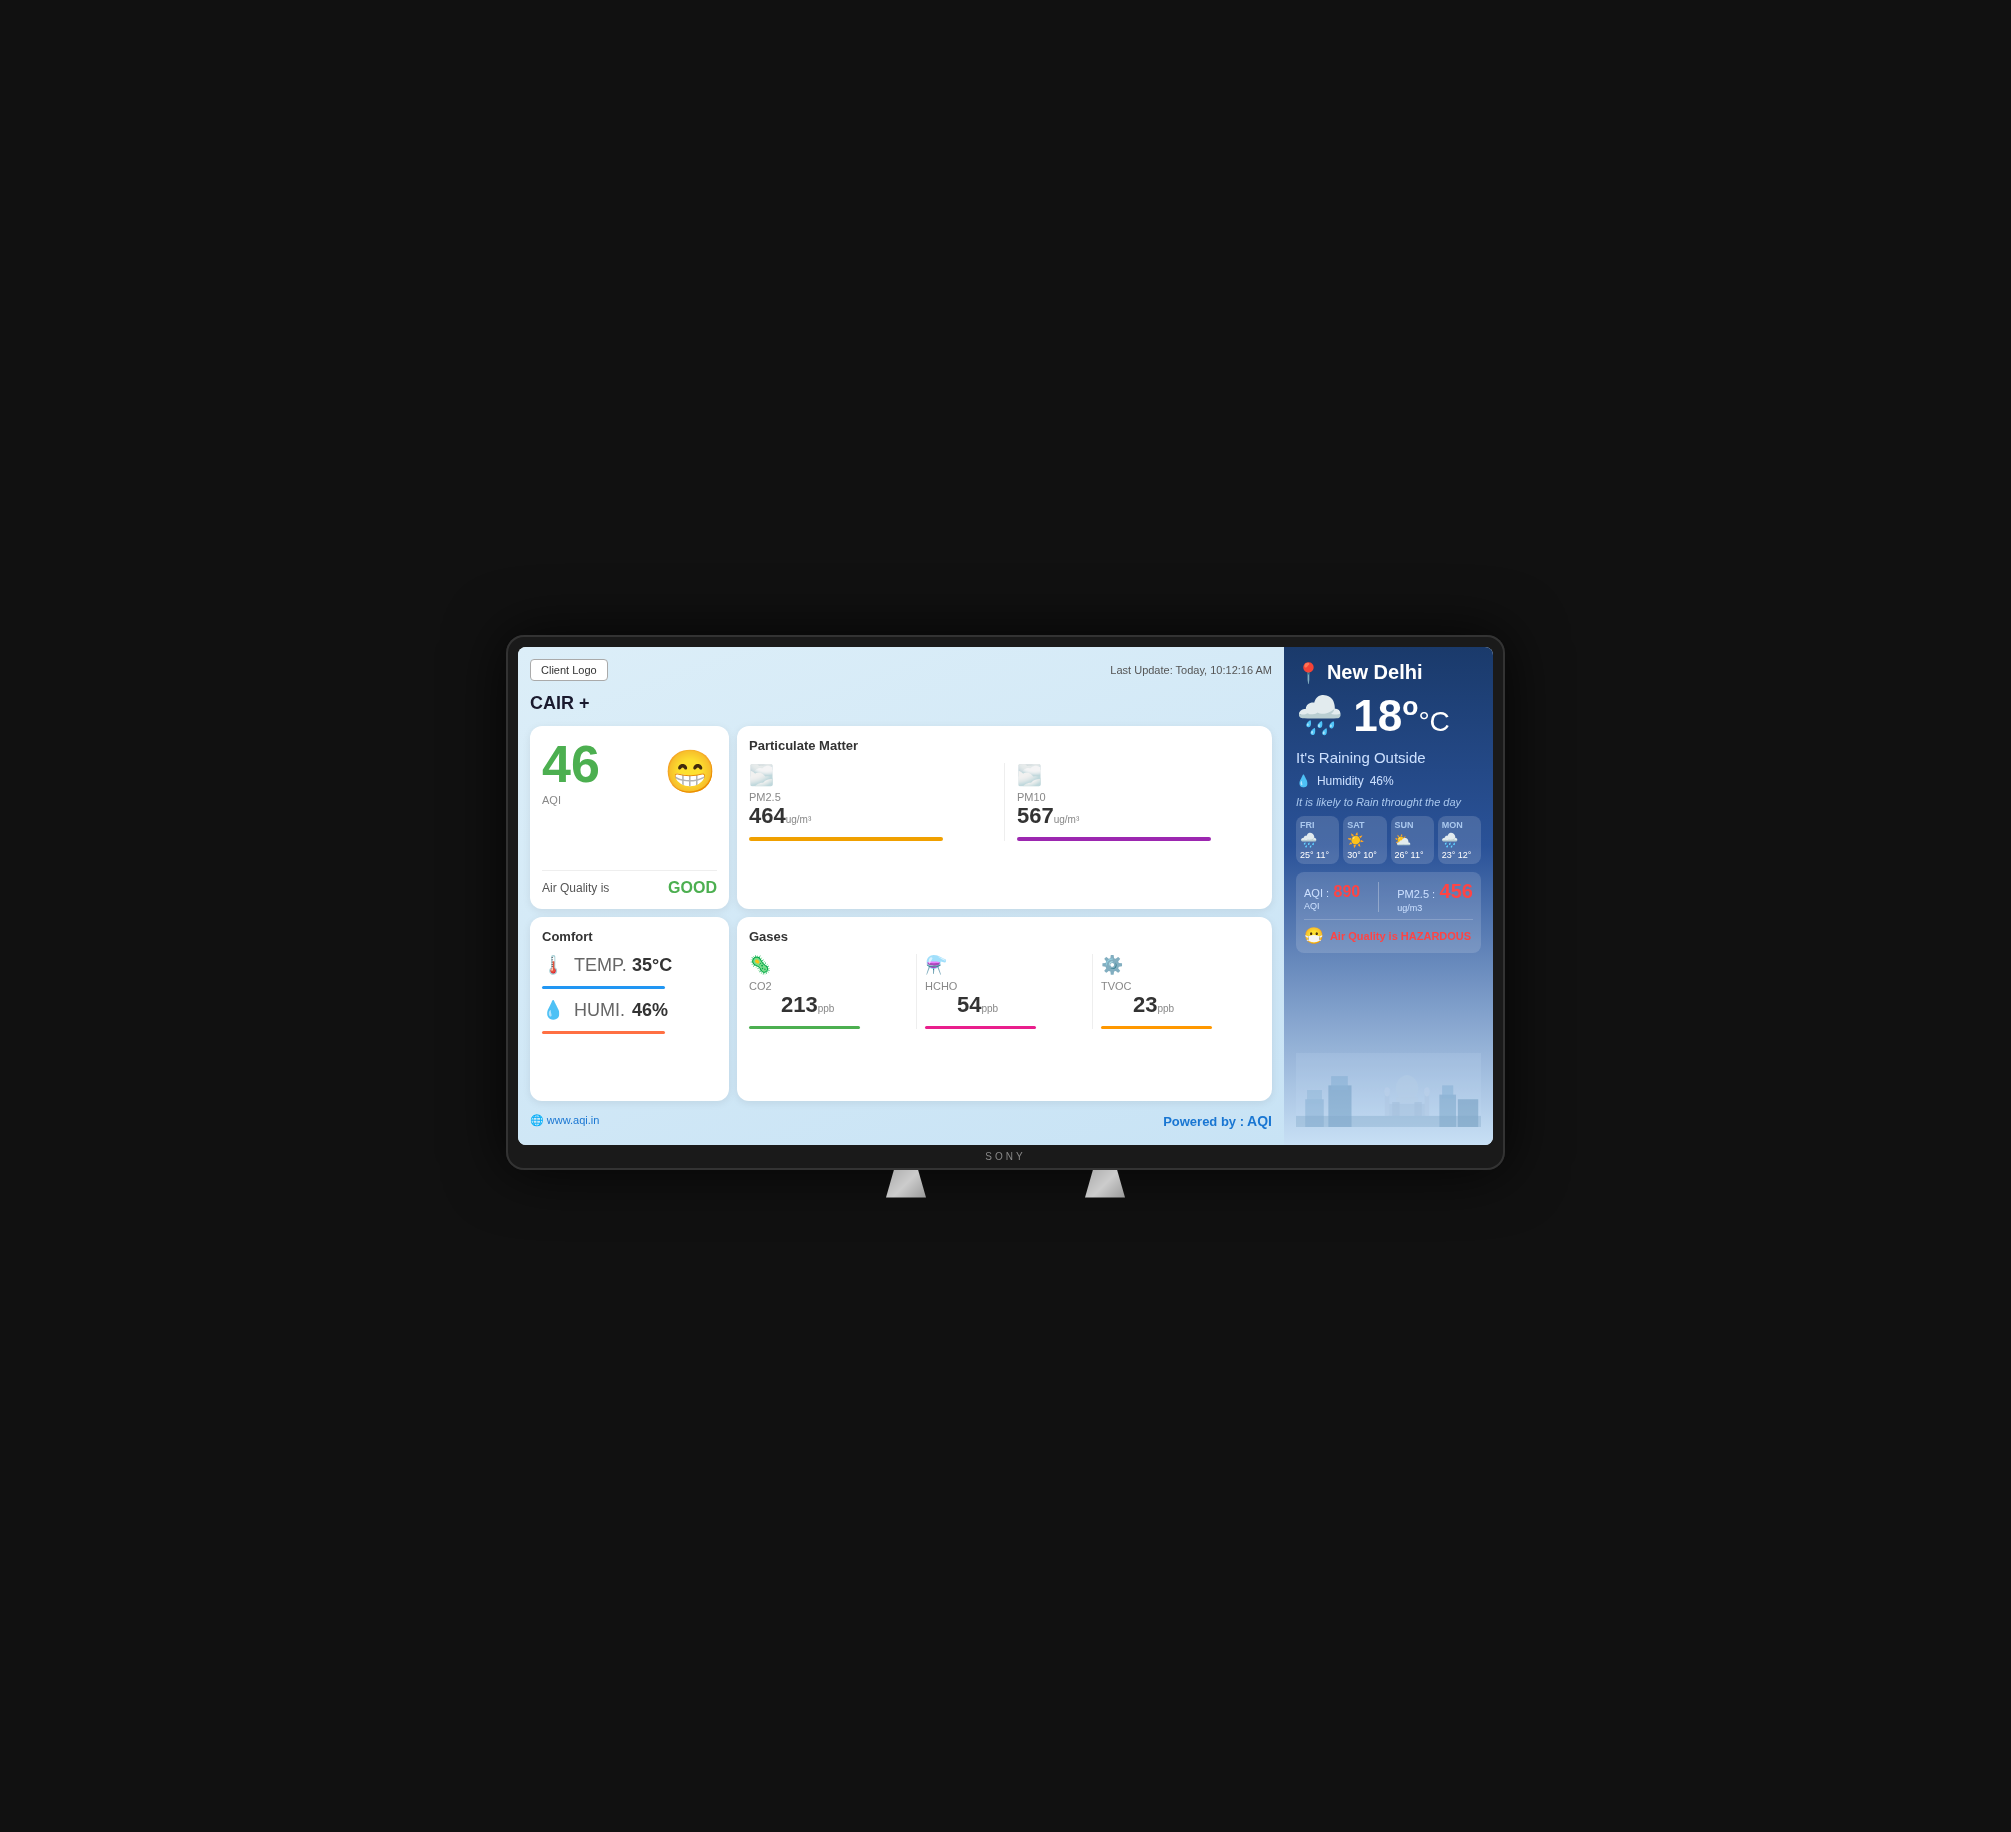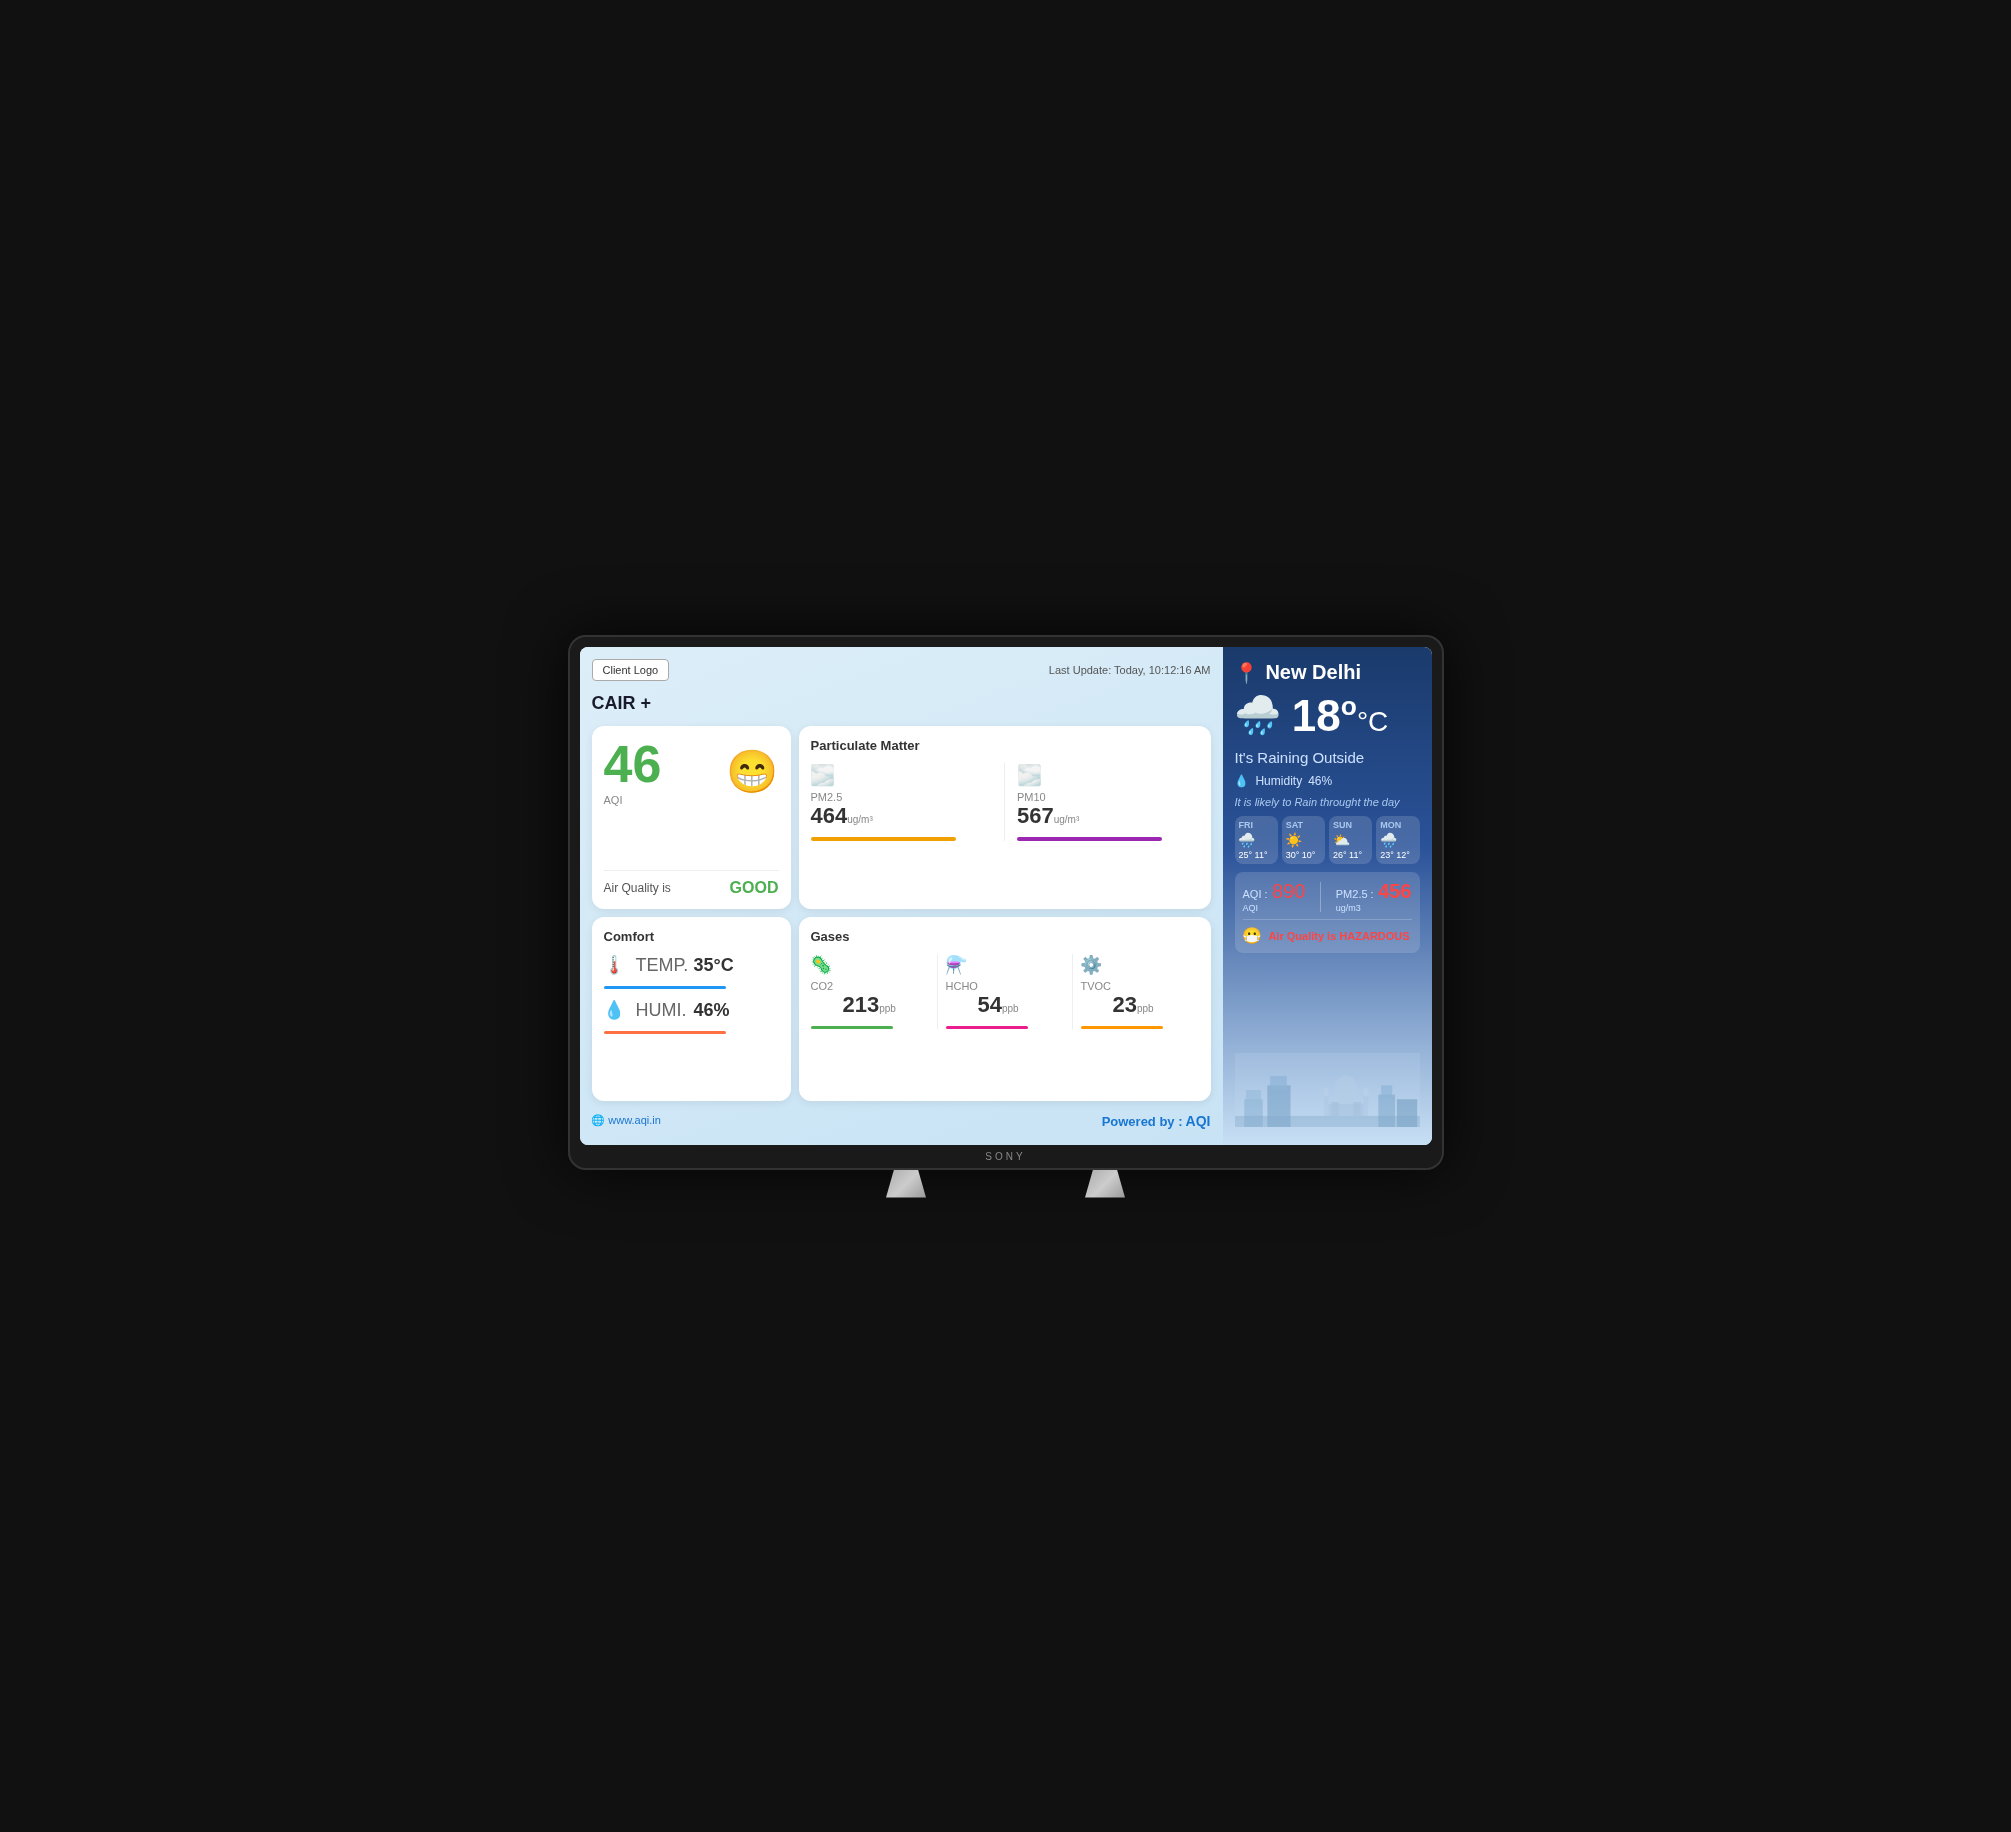--- a/index.html
+++ b/index.html
@@ -6,21 +6,21 @@
     body {
       background: #111;
       display: flex;
       justify-content: center;
       align-items: center;
       min-height: 100vh;
       font-family: 'Segoe UI', Arial, sans-serif;
     }
 
     .tv-outer {
-      width: 876px;
+      width: 999px;
       position: relative;
     }
 
     .tv-bezel {
       background: #1a1a1a;
       border-radius: 18px;
       padding: 12px 12px 0 12px;
       box-shadow: 0 0 60px rgba(0,0,0,0.8), inset 0 0 0 2px #333;
     }
 
@@ -439,22 +439,22 @@
       justify-content: space-between;
       margin-bottom: 6px;
     }
 
     .aqi-hazard-label {
       font-size: 11px;
       color: #cce0ff;
     }
 
     .aqi-hazard-value {
-      font-size: 20px;
-      font-weight: 400;
+      font-size: 16px;
+      font-weight: 700;
       color: #ff4444;
     }
 
     .aqi-hazard-unit {
       font-size: 9px;
       color: #cce0ff;
     }
 
     .pm25-hazard-label {
       font-size: 11px;

